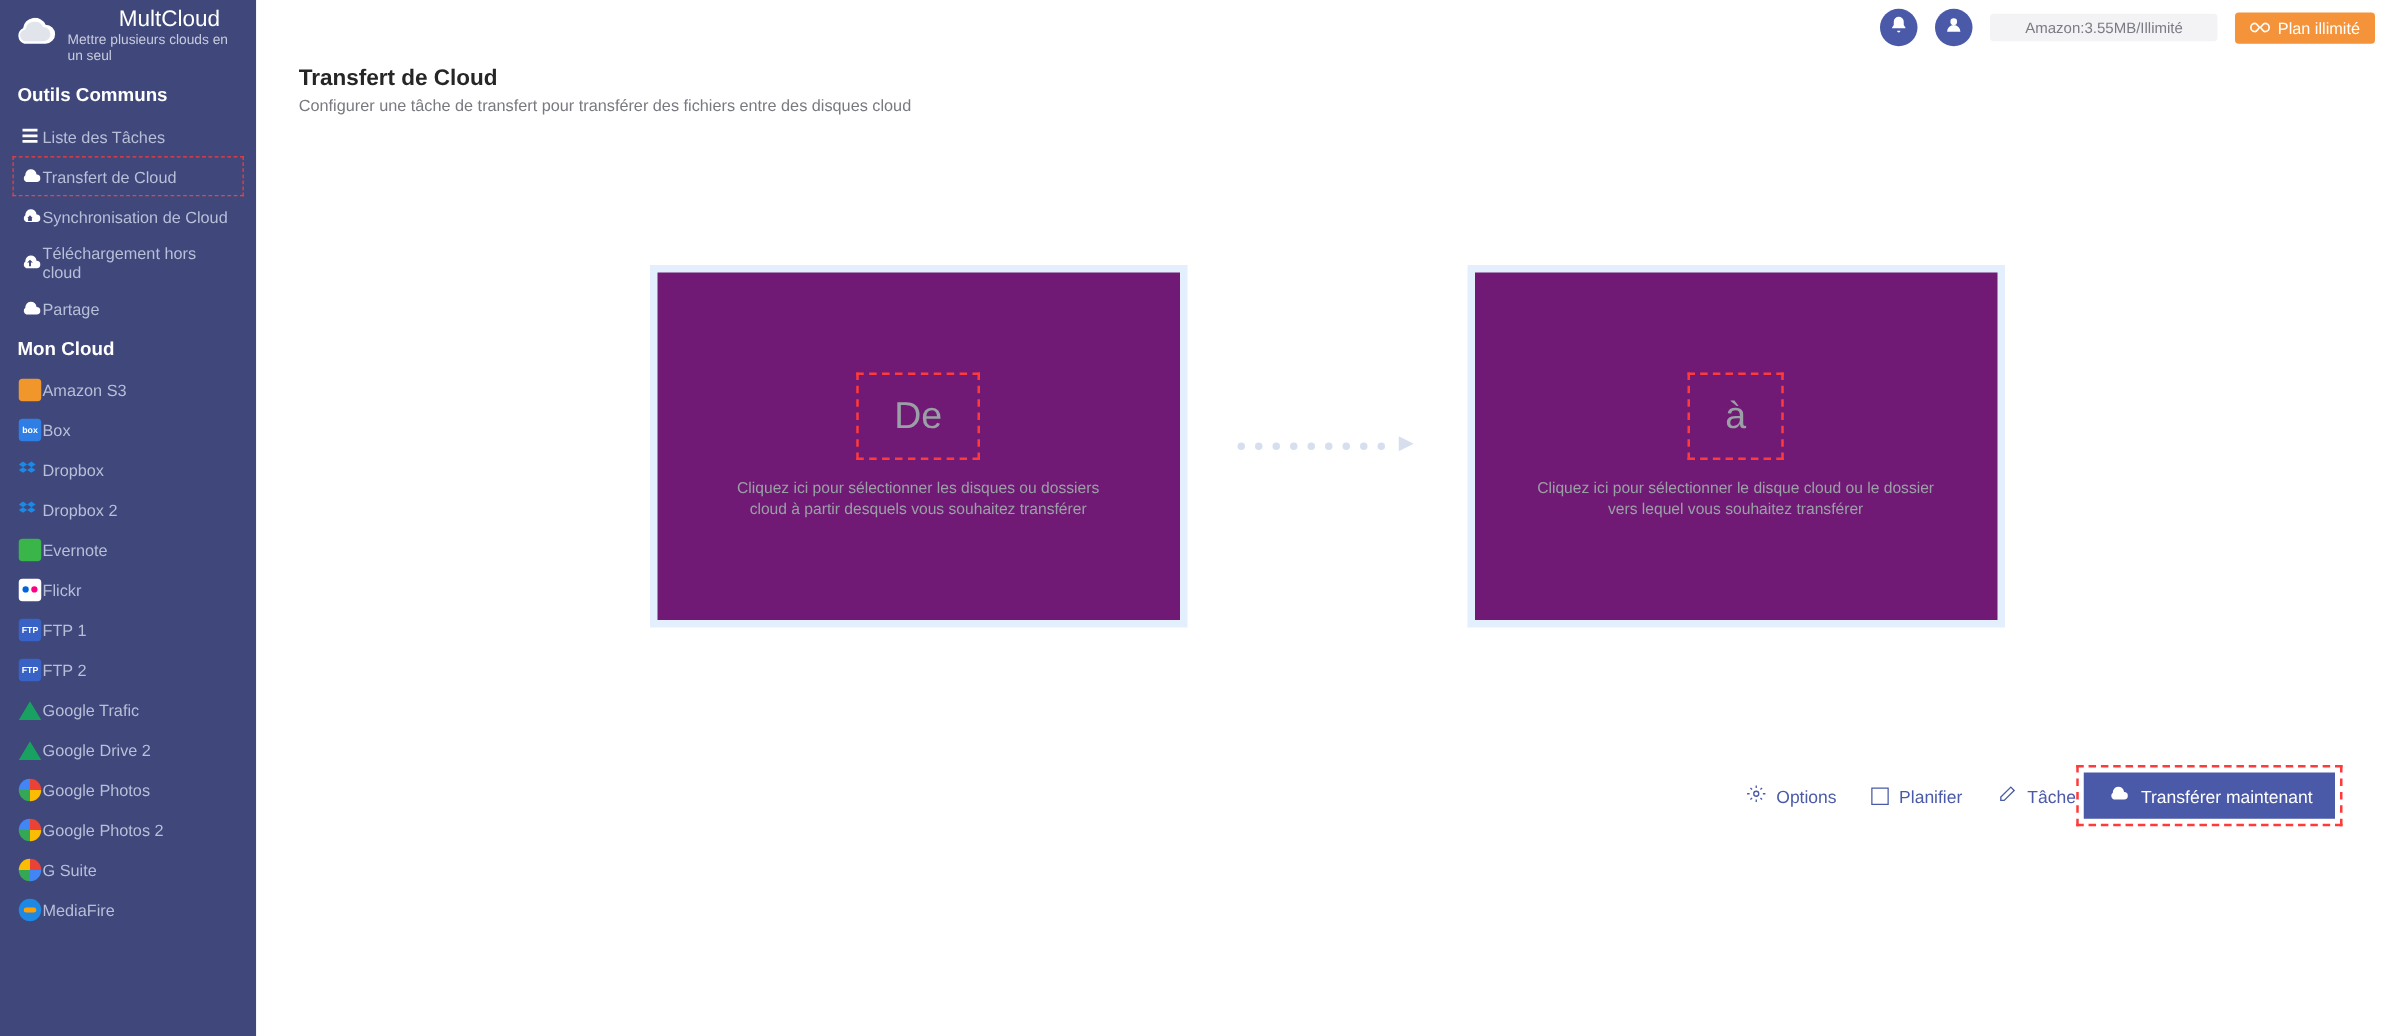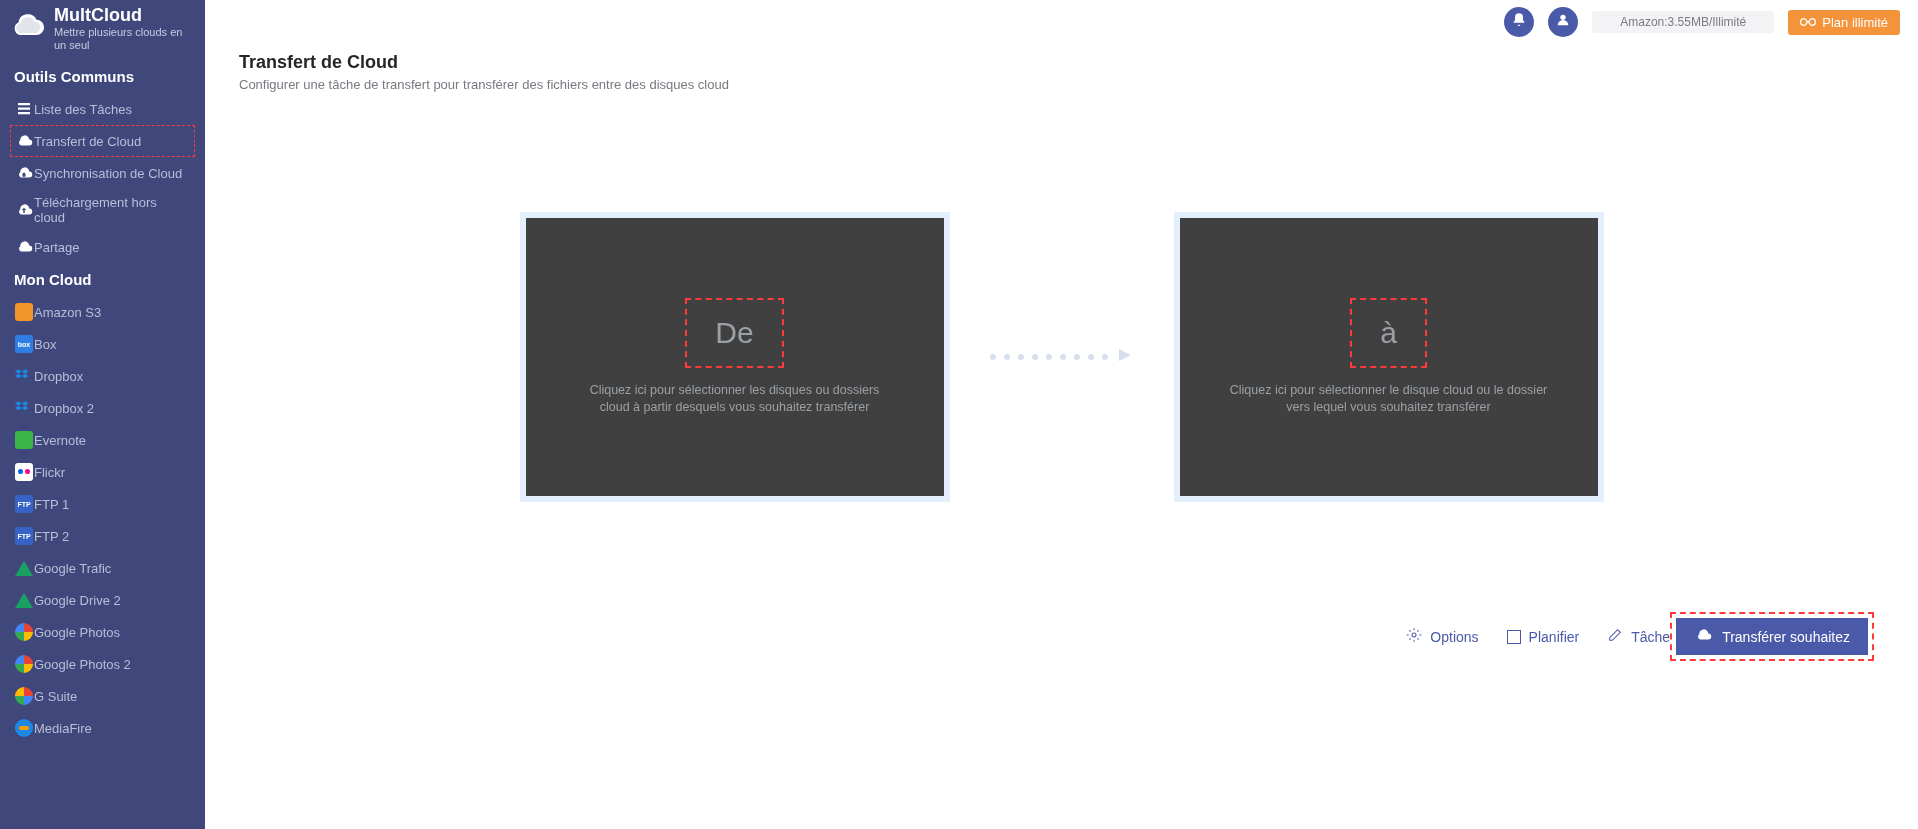--- a/index.html
+++ b/index.html
@@ -3,21 +3,21 @@
 <meta charset="utf-8">
 <style>
 * { margin: 0; padding: 0; box-sizing: border-box; font-family: -apple-system, BlinkMacSystemFont, "Segoe UI", Arial, sans-serif; }
 body { display: flex; height: 829px; width: 1918px; overflow: hidden; background: #fff; }
 
 
 .sidebar { width: 205px; background: #3f477b; color: #b8bfd8; display: flex; flex-direction: column; flex-shrink: 0; }
 .logo-row { display: flex; align-items: center; padding: 6px 10px 8px 8px; gap: 8px; }
 .logo-icon { width: 38px; height: 30px; flex-shrink: 0; }
 .logo-text { display: flex; flex-direction: column; }
-.logo-title { color: #fff; font-weight: 700; font-size: 18px; line-height: 1; }
+.logo-title { color: #fff; font-weight: 400; font-size: 18px; line-height: 1; margin-left: 41px; }
 .logo-sub { color: #c8ccde; font-size: 11px; line-height: 1.2; margin-top: 2px; max-width: 140px; }
 .section-title { color: #fff; font-weight: 700; font-size: 15px; padding: 8px 14px; }
 .nav-item { display: flex; align-items: center; padding: 6px 14px; font-size: 13px; color: #b8bfd8; cursor: pointer; min-height: 30px; }
 .nav-item.active { position: relative; }
 .nav-item.active::after { content: ""; position: absolute; left: 10px; right: 10px; top: 0; bottom: 0; border: 1px dashed #ff3a3a; pointer-events: none; }
 .nav-ico { width: 20px; height: 20px; display: flex; align-items: center; justify-content: center; flex-shrink: 0; }
 .nav-ico svg { width: 18px; height: 18px; fill: #fff; }
 
 
 .ci { width: 18px; height: 18px; border-radius: 3px; display:flex; align-items:center; justify-content:center; font-size:9px; font-weight:700; color:#fff; }
@@ -44,21 +44,21 @@
 .traffic-block { background:#f3f3f5; border-radius:3px; padding:4px 28px; color:#7b7b85; font-size:12px; min-width:150px; text-align:center; }
 .upgrade-btn { background:#f4933a; color:#fff; border:none; border-radius:3px; padding:5px 12px; font-size:13px; display:flex; align-items:center; gap:6px; cursor:pointer; }
 .upgrade-btn svg{width:16px;height:10px;fill:none;stroke:#fff;stroke-width:2;}
 
 .content { padding: 8px 34px 0 34px; }
 .page-title { font-size: 18px; font-weight: 700; color: #262626; }
 .page-sub { font-size: 13px; color: #787a80; margin-top: 4px; }
 
 .transfer-row { display:flex; align-items:center; justify-content:center; gap: 40px; margin-top: 120px; }
 .card-wrap { width: 430px; height: 290px; background:#e3effc; padding:6px; }
-.card { width:100%; height:100%; background:#404040; display:flex; flex-direction:column; align-items:center; justify-content:center; padding: 20px; cursor:pointer; }
+.card { width:100%; height:100%; background:#701a75; display:flex; flex-direction:column; align-items:center; justify-content:center; padding: 20px; cursor:pointer; }
 .card-label-box { border:2px dashed #ff3a3a; padding: 16px 28px; margin-bottom: 14px; }
 .card-label { font-size: 30px; color:#9aa0a6; }
 .card-help { font-size:12.5px; color:#9aa0a6; text-align:center; max-width:320px; line-height:1.4; }
 
 .arrow-dots { display:flex; align-items:center; gap:8px; }
 .dot { width:6px;height:6px;border-radius:50%;background:#d7dfef; }
 .arrow-head svg{ width:18px;height:18px;fill:#d7dfef; }
 
 .action-row { display:flex; align-items:center; justify-content:flex-end; margin-top: 110px; padding: 0 10px 0 20px; }
 .action-left { display:flex; gap:28px; }
@@ -302,18 +302,18 @@
                 <path d="M4 20h4L20 8l-4-4L4 16z"></path>
               </svg></span>
           <span>Tâche</span>
         </div>
       </div>
       <div class="transfer-now-wrap">
         <button class="transfer-now">
           <span><svg viewBox="0 0 24 18">
                 <path d="M19 15a4 4 0 0 0 0-8 6 6 0 0 0-12 1 4 4 0 0 0 1 7z"></path>
               </svg></span>
-          <span>Transférer souhaitez</span>
+          <span>Transférer maintenant</span>
         </button>
       </div>
     </div>
   </div>
 </div>
 
 </body></html>

